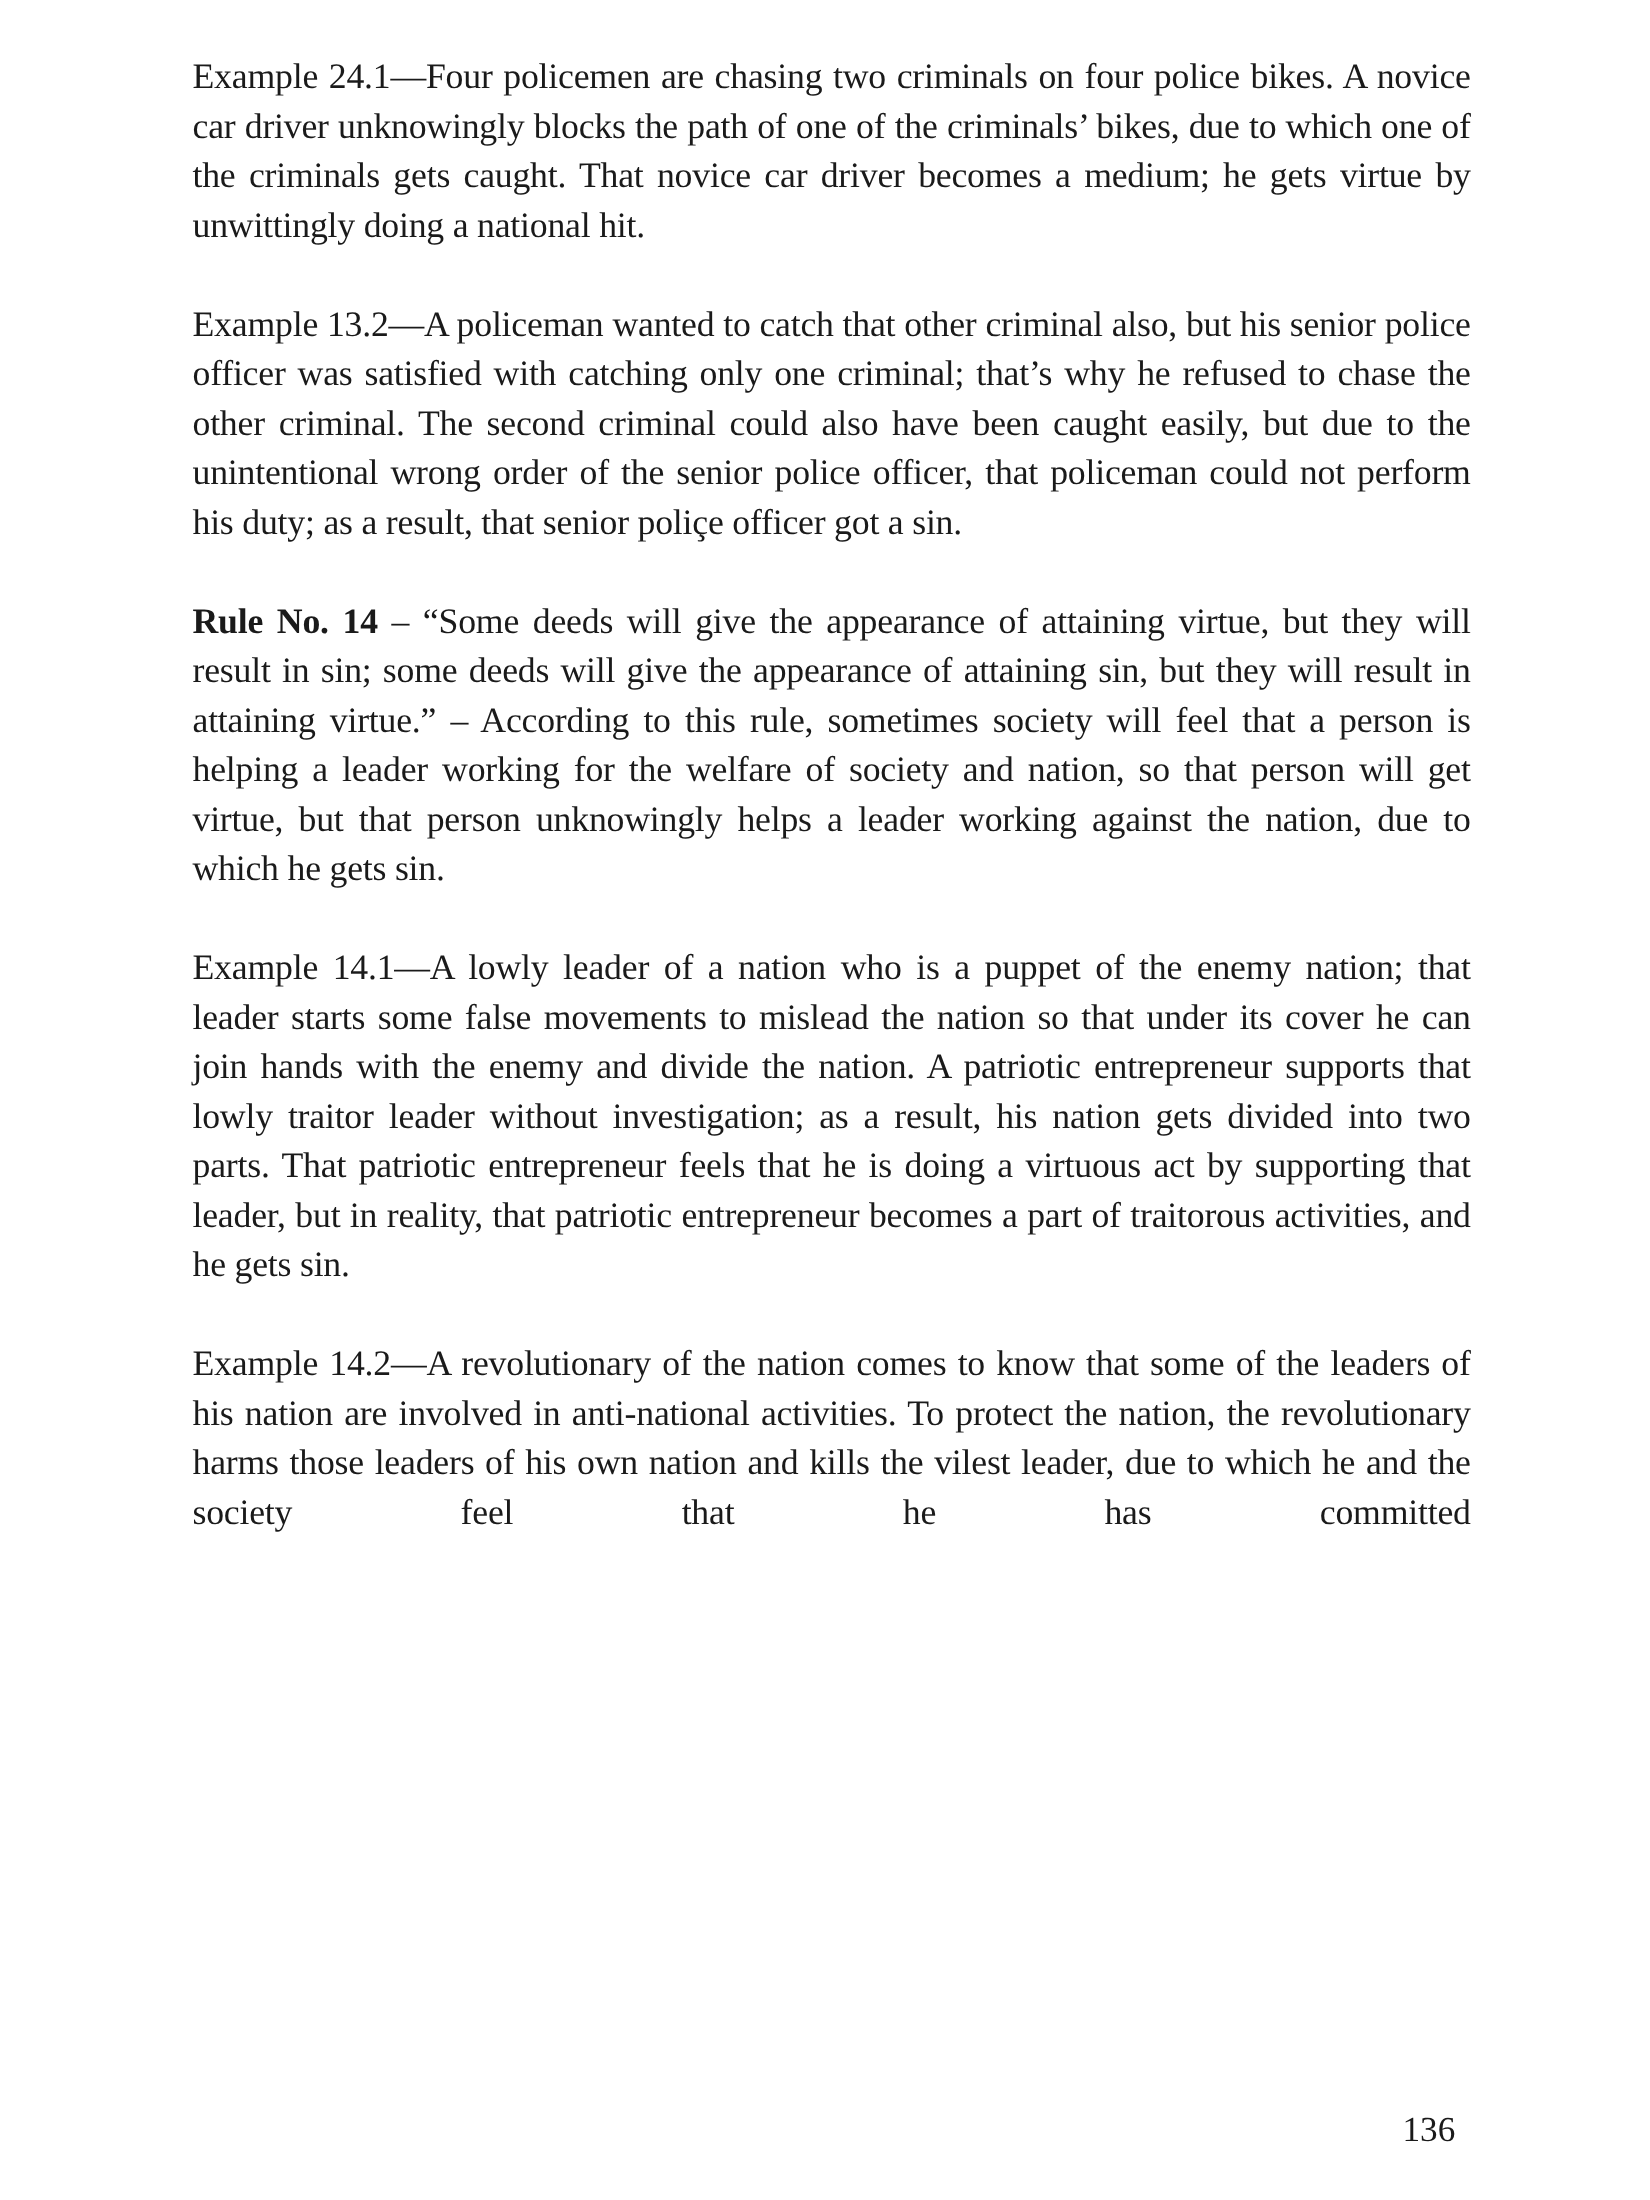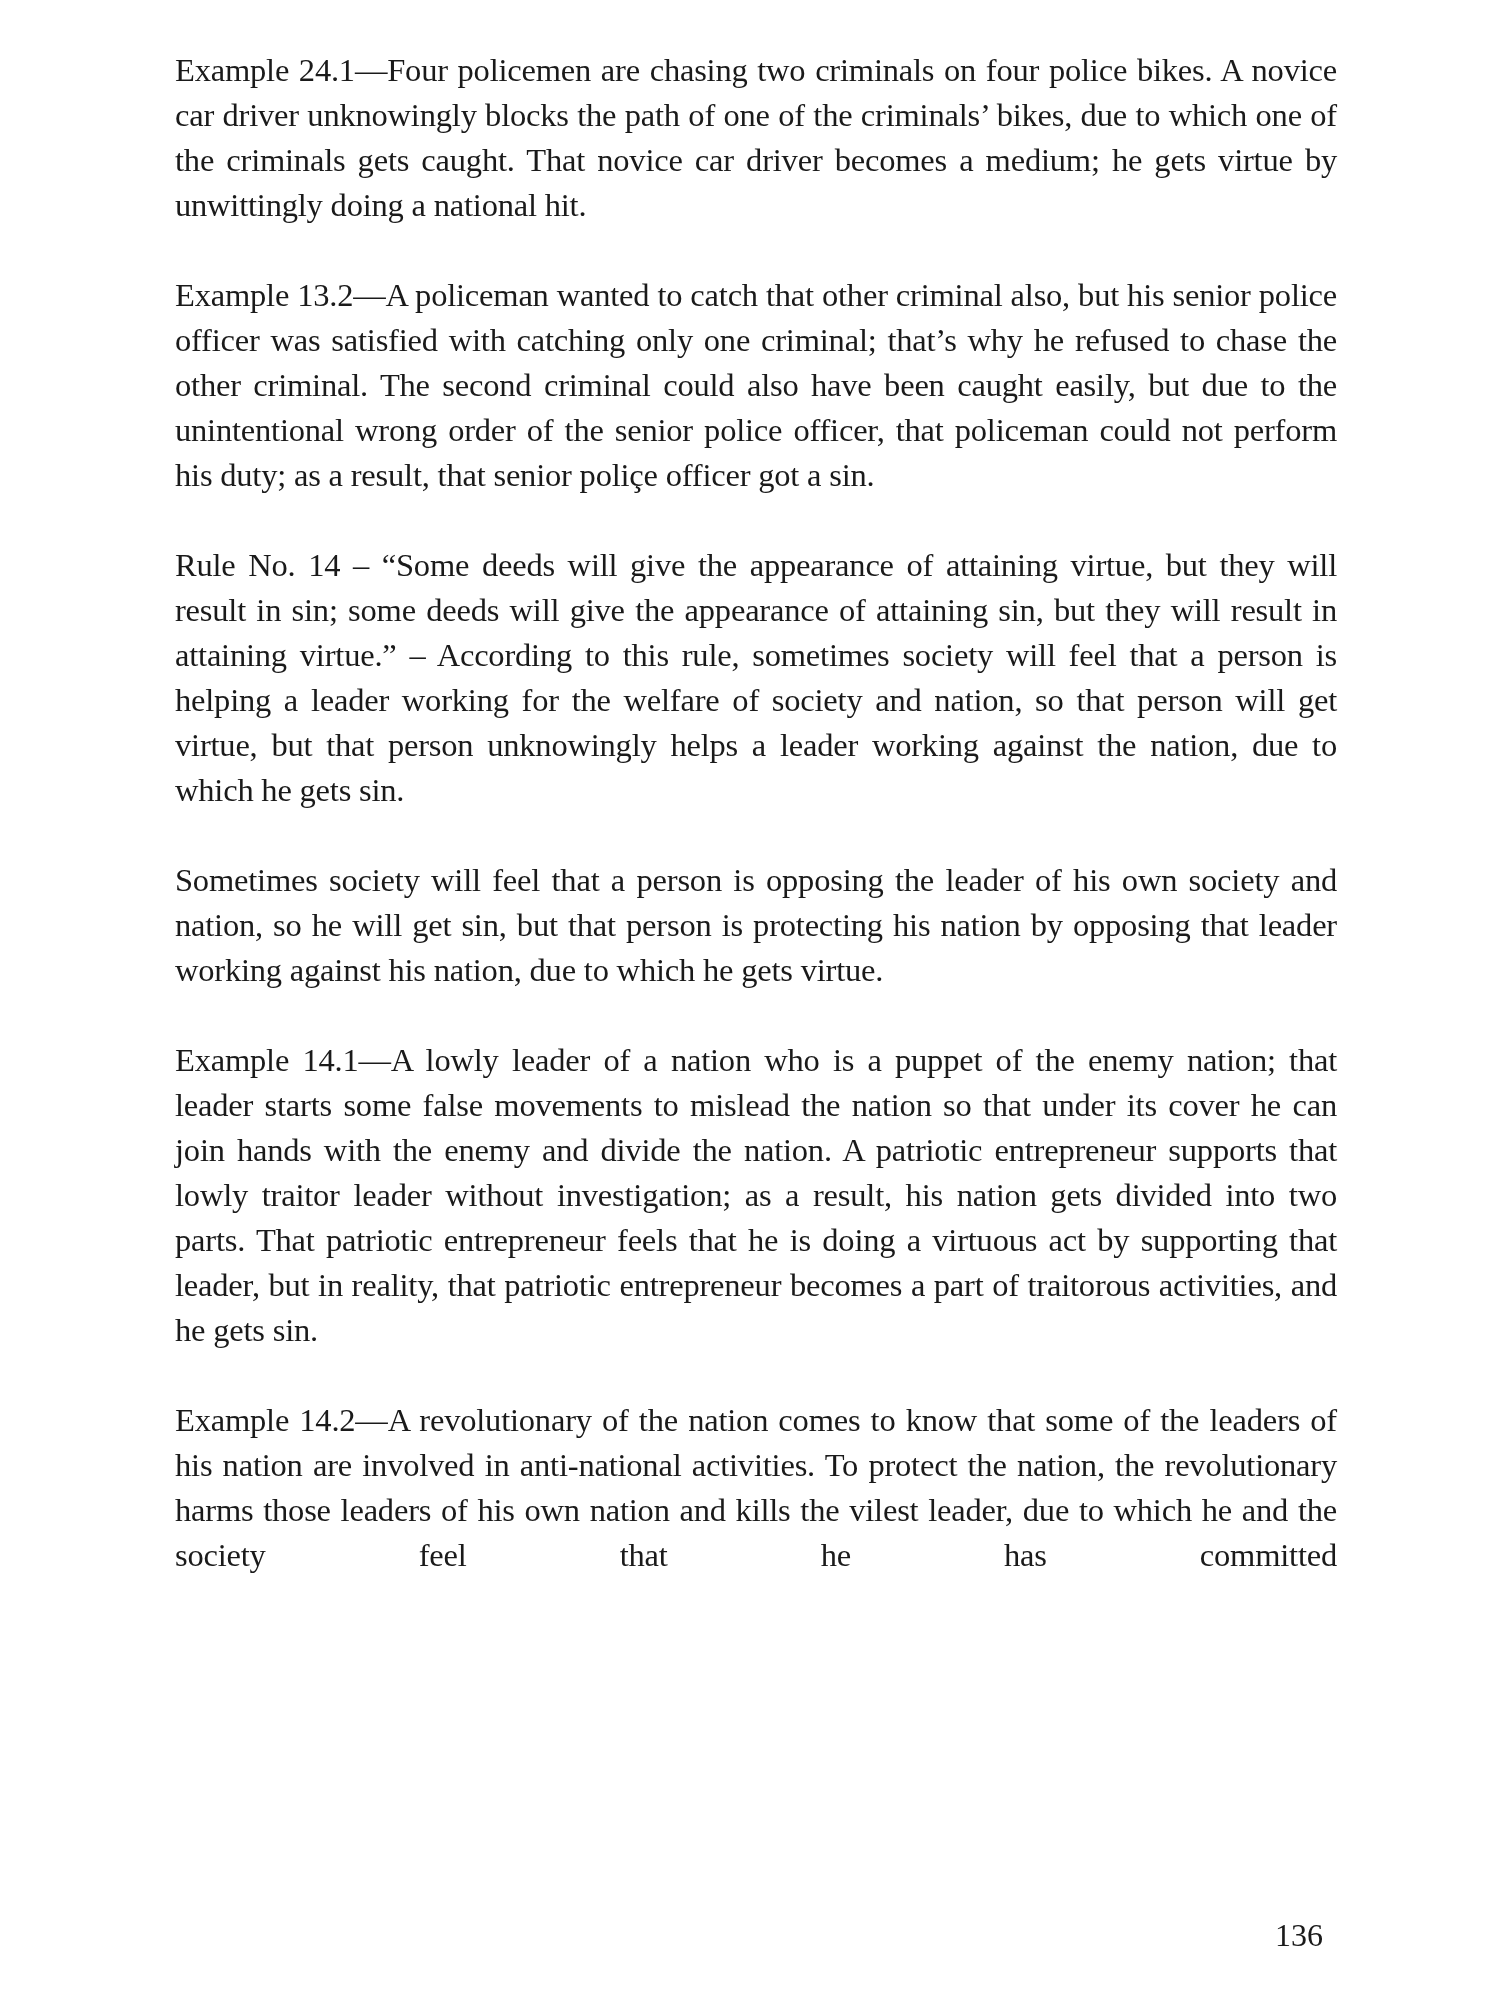--- a/index.html
+++ b/index.html
@@ -22,36 +22,35 @@
       width: 1162px;
     }
     .para {
       font-size: 32.5px;
       line-height: 45px;
       text-align: justify;
       margin: 0 0 45px 0;
       letter-spacing: -0.2px;
     }
     .rule-label {
-      font-weight: normal;
+      font-weight: bold;
     }
     .page-number {
       position: absolute;
       right: 177px;
       top: 1915px;
       font-size: 32px;
       line-height: 40px;
       color: #1a1a1a;
     }
   </style>
 </head>
 <body>
 
 <div class="page">
   <p class="para">Example 24.1—Four policemen are chasing two criminals on four police bikes. A novice car driver unknowingly blocks the path of one of the criminals’ bikes, due to which one of the criminals gets caught. That novice car driver becomes a medium; he gets virtue by unwittingly doing a national hit.</p>
   <p class="para">Example 13.2—A policeman wanted to catch that other criminal also, but his senior police officer was satisfied with catching only one criminal; that’s why he refused to chase the other criminal. The second criminal could also have been caught easily, but due to the unintentional wrong order of the senior police officer, that policeman could not perform his duty; as a result, that senior poliçe officer got a sin.</p>
   <p class="para"><span class="rule-label">Rule No. 14</span><span> – “Some deeds will give the appearance of attaining virtue, but they will result in sin; some deeds will give the appearance of attaining sin, but they will result in attaining virtue.” – According to this rule, sometimes society will feel that a person is helping a leader working for the welfare of society and nation, so that person will get virtue, but that person unknowingly helps a leader working against the nation, due to which he gets sin.</span></p>
-  <p class="para">Sometimes society will feel that a person is opposing the leader of his own society and nation, so he will get sin, but that person is protecting his nation by opposing that leader working against his nation, due to which he gets virtue.</p>
   <p class="para">Example 14.1—A lowly leader of a nation who is a puppet of the enemy nation; that leader starts some false movements to mislead the nation so that under its cover he can join hands with the enemy and divide the nation. A patriotic entrepreneur supports that lowly traitor leader without investigation; as a result, his nation gets divided into two parts. That patriotic entrepreneur feels that he is doing a virtuous act by supporting that leader, but in reality, that patriotic entrepreneur becomes a part of traitorous activities, and he gets sin.</p>
   <p class="para" style="text-align-last: justify;">Example 14.2—A revolutionary of the nation comes to know that some of the leaders of his nation are involved in anti-national activities. To protect the nation, the revolutionary harms those leaders of his own nation and kills the vilest leader, due to which he and the society feel that he has committed</p>
 </div>
 
 <div class="page-number">136</div>
 
 </body></html>

